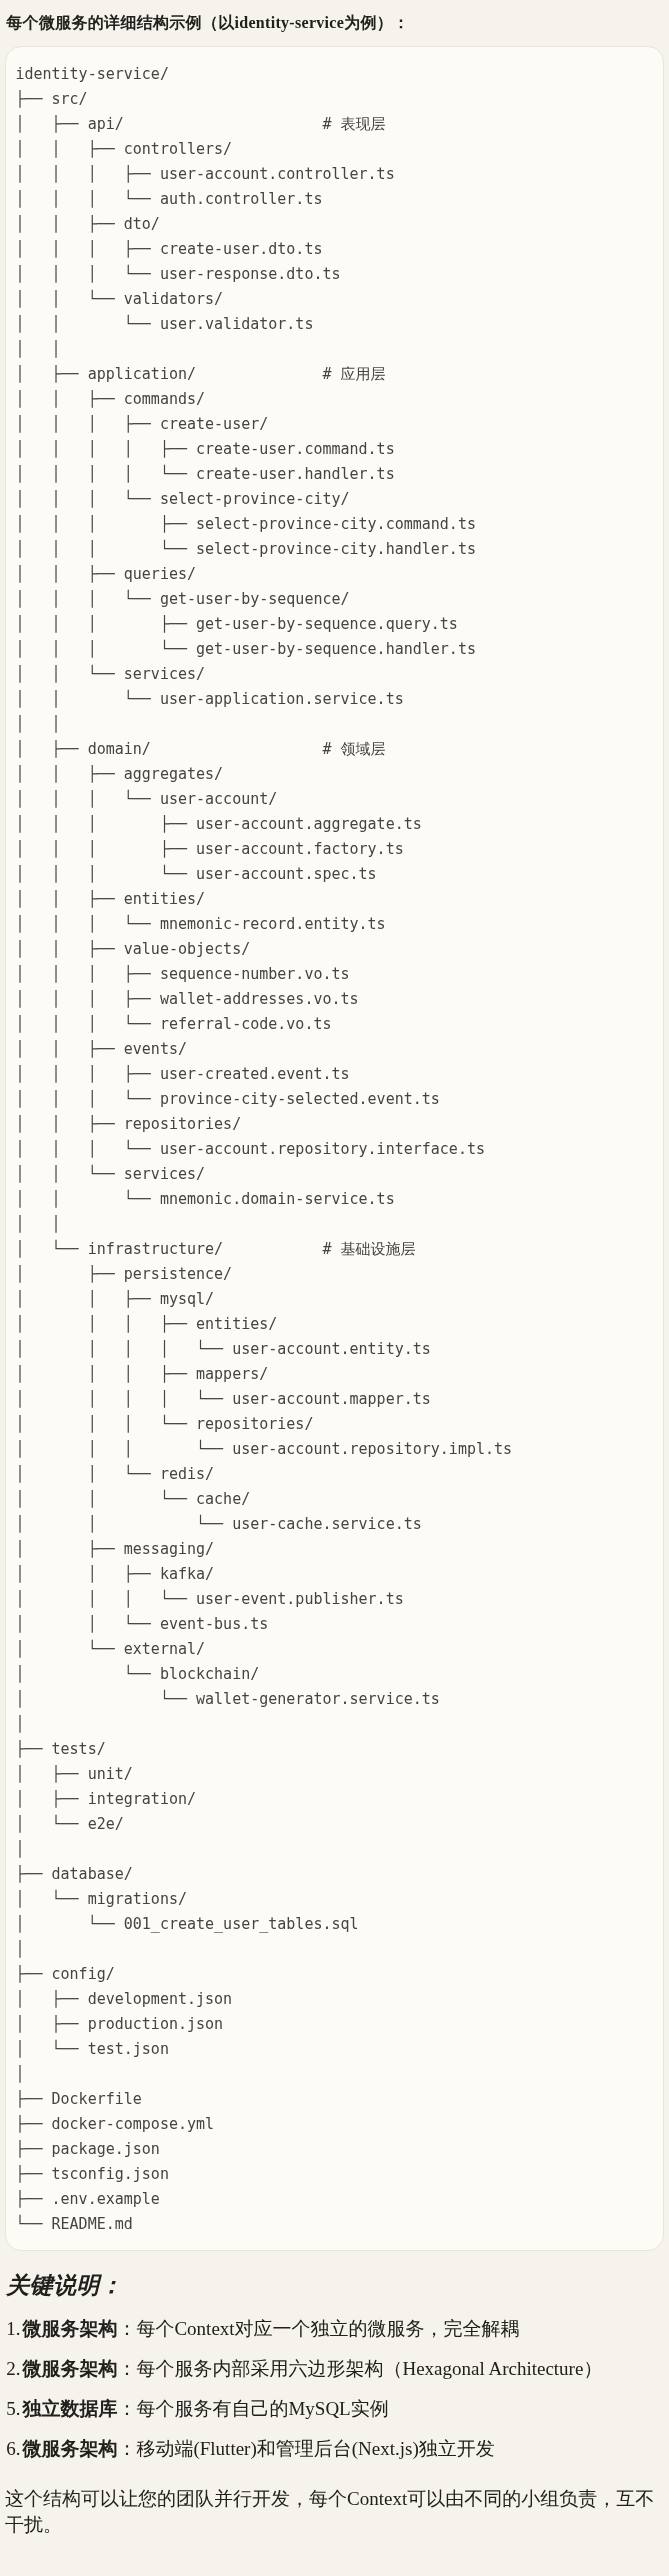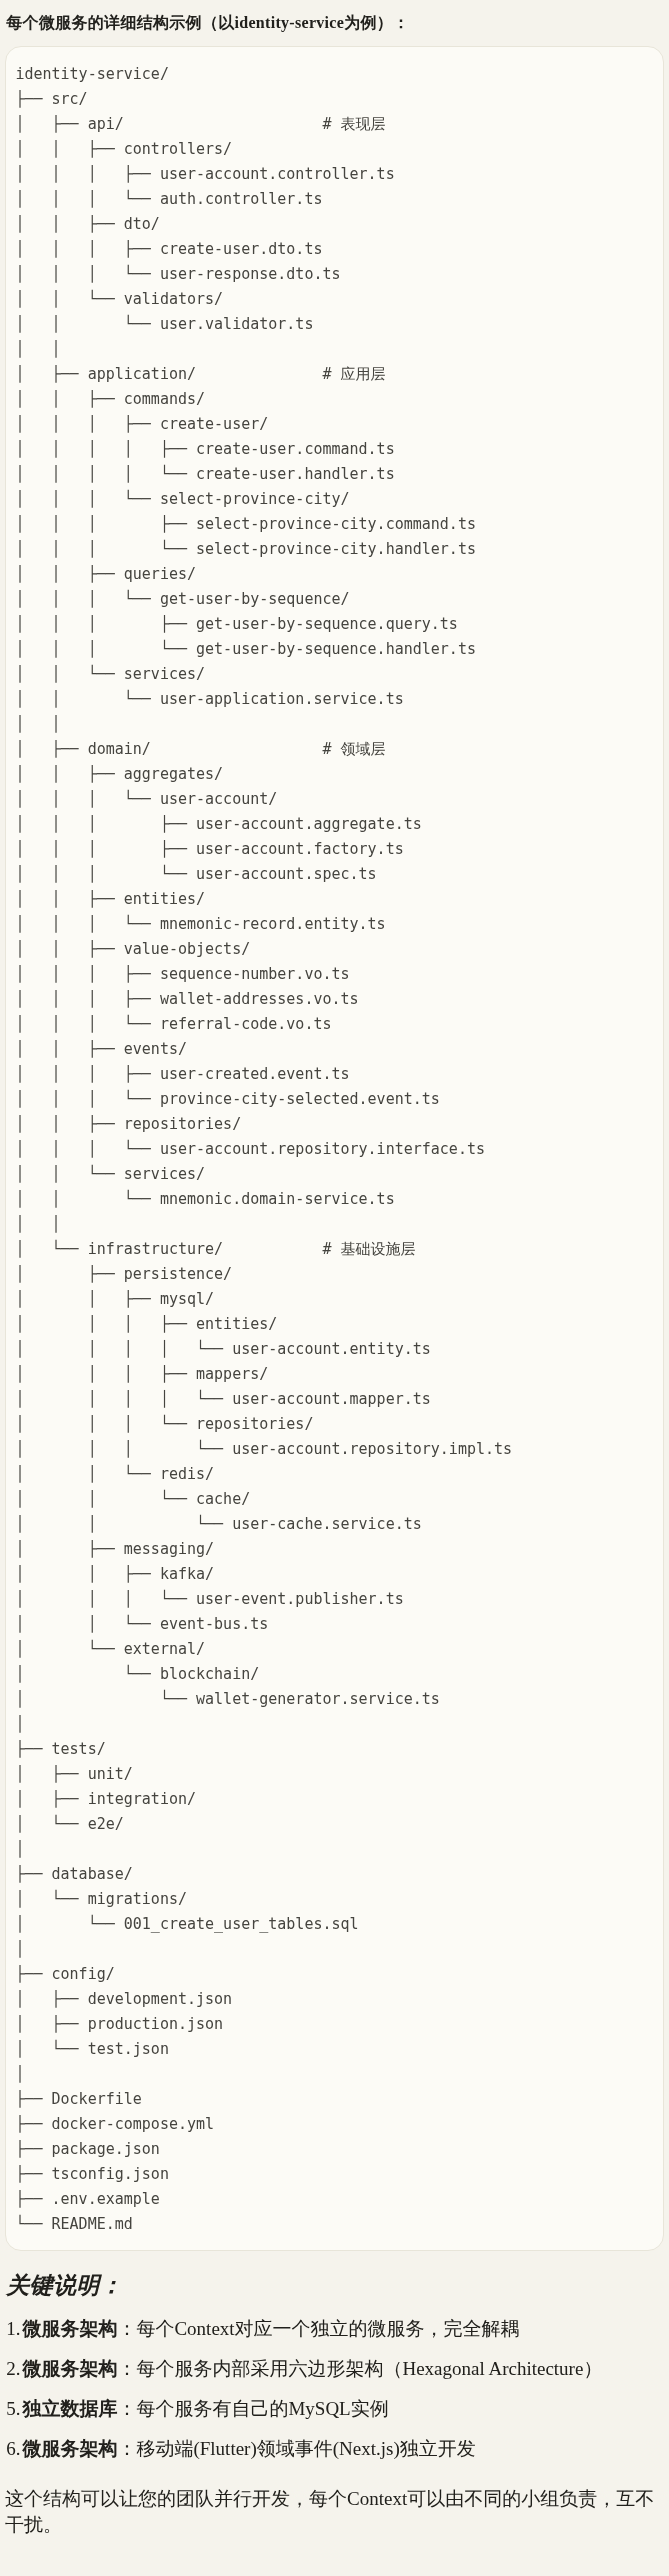--- a/index.html
+++ b/index.html
@@ -172,20 +172,20 @@
     <li class="note-item">
       <span class="num">1.</span><span class="term">微服务架构</span><span class="desc">：每个Context对应一个独立的微服务，完全解耦</span>
     </li>
     <li class="note-item">
       <span class="num">2.</span><span class="term">微服务架构</span><span class="desc">：每个服务内部采用六边形架构（Hexagonal Architecture）</span>
     </li>
     <li class="note-item">
       <span class="num">5.</span><span class="term">独立数据库</span><span class="desc">：每个服务有自己的MySQL实例</span>
     </li>
     <li class="note-item">
-      <span class="num">6.</span><span class="term">微服务架构</span><span class="desc">：移动端(Flutter)领域事件(Next.js)独立开发</span>
+      <span class="num">6.</span><span class="term">微服务架构</span><span class="desc">：移动端(Flutter)和管理后台(Next.js)独立开发</span>
     </li>
   </ol>
 
   <p class="closing">这个结构可以让您的团队并行开发，每个Context可以由不同的小组负责，互不干扰。</p>
 
 </div>
 
 
 </body></html>

